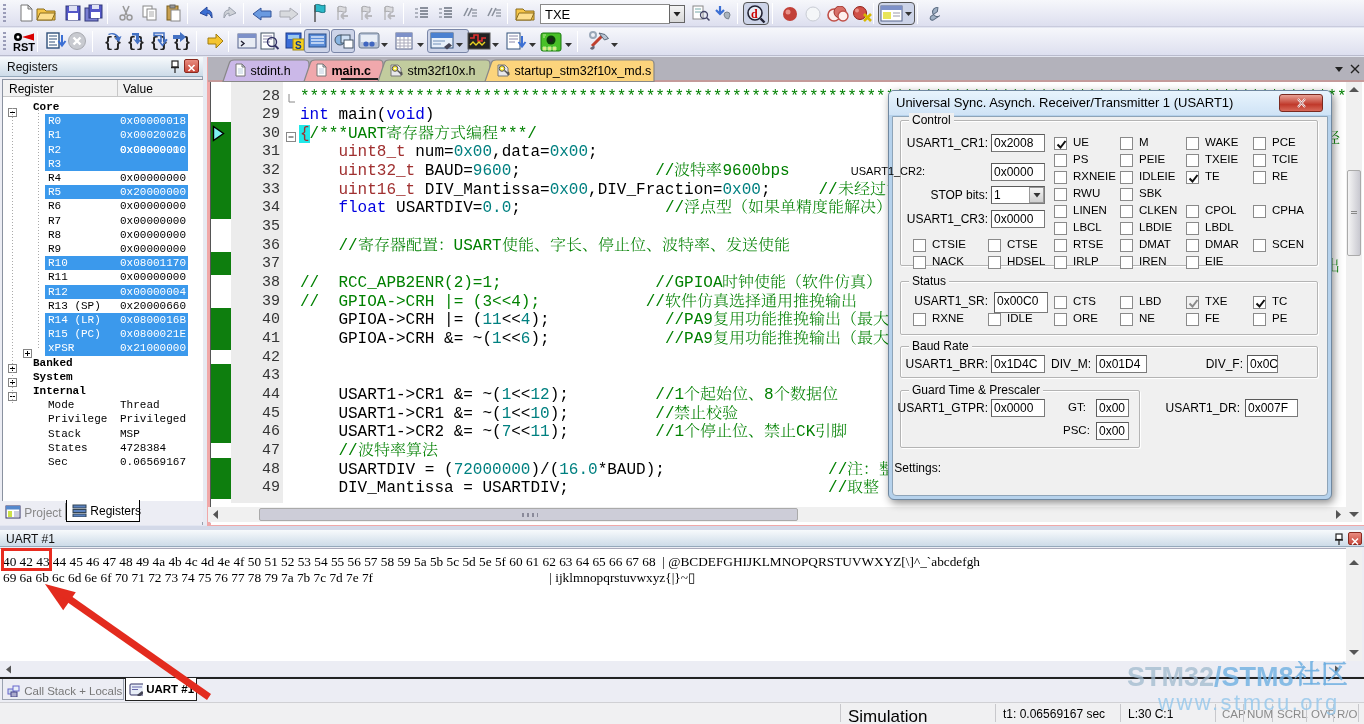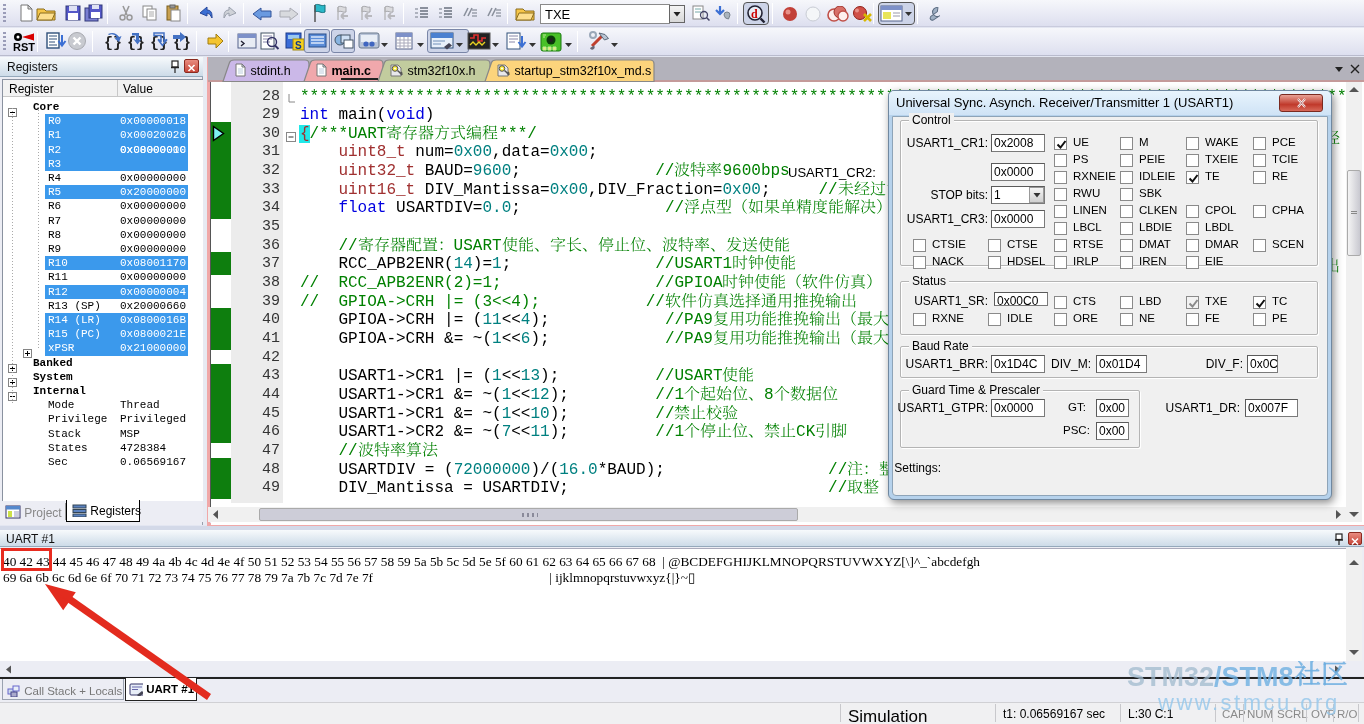--- a/index.html
+++ b/index.html
@@ -702,29 +702,20 @@
           <use href="#u3001"></use>
         </svg><svg class="cj" style="width:16px;height:16px;vertical-align:-3px" viewBox="0 0 1000 1000">
           <use href="#u53D1"></use>
         </svg><svg class="cj" style="width:16px;height:16px;vertical-align:-3px" viewBox="0 0 1000 1000">
           <use href="#u9001"></use>
         </svg><svg class="cj" style="width:16px;height:16px;vertical-align:-3px" viewBox="0 0 1000 1000">
           <use href="#u4F7F"></use>
         </svg><svg class="cj" style="width:16px;height:16px;vertical-align:-3px" viewBox="0 0 1000 1000">
           <use href="#u80FD"></use>
         </svg></span></div>
-<div class="codeline" style="left:300px;top:255.3px"><span class="p">    RCC_APB2ENR(</span><span class="n">14</span><span class="p">)=</span><span class="n">1</span><span class="p">;               </span><span class="c">//USART1<svg class="cj" style="width:16px;height:16px;vertical-align:-3px" viewBox="0 0 1000 1000">
-          <use href="#u65F6"></use>
-        </svg><svg class="cj" style="width:16px;height:16px;vertical-align:-3px" viewBox="0 0 1000 1000">
-          <use href="#u949F"></use>
-        </svg><svg class="cj" style="width:16px;height:16px;vertical-align:-3px" viewBox="0 0 1000 1000">
-          <use href="#u4F7F"></use>
-        </svg><svg class="cj" style="width:16px;height:16px;vertical-align:-3px" viewBox="0 0 1000 1000">
-          <use href="#u80FD"></use>
-        </svg></span></div>
 <div class="codeline" style="left:300px;top:274.0px"><span class="c">//  RCC_APB2ENR(2)=1;                </span><span class="c">//GPIOA<svg class="cj" style="width:16px;height:16px;vertical-align:-3px" viewBox="0 0 1000 1000">
           <use href="#u65F6"></use>
         </svg><svg class="cj" style="width:16px;height:16px;vertical-align:-3px" viewBox="0 0 1000 1000">
           <use href="#u949F"></use>
         </svg><svg class="cj" style="width:16px;height:16px;vertical-align:-3px" viewBox="0 0 1000 1000">
           <use href="#u4F7F"></use>
         </svg><svg class="cj" style="width:16px;height:16px;vertical-align:-3px" viewBox="0 0 1000 1000">
           <use href="#u80FD"></use>
         </svg><svg class="cj" style="width:16px;height:16px;vertical-align:-3px" viewBox="0 0 1000 1000">
           <use href="#uFF08"></use>
@@ -806,25 +797,20 @@
         </svg><svg class="cj" style="width:16px;height:16px;vertical-align:-3px" viewBox="0 0 1000 1000">
           <use href="#u51FA"></use>
         </svg><svg class="cj" style="width:16px;height:16px;vertical-align:-3px" viewBox="0 0 1000 1000">
           <use href="#uFF08"></use>
         </svg><svg class="cj" style="width:16px;height:16px;vertical-align:-3px" viewBox="0 0 1000 1000">
           <use href="#u6700"></use>
         </svg><svg class="cj" style="width:16px;height:16px;vertical-align:-3px" viewBox="0 0 1000 1000">
           <use href="#u5927"></use>
         </svg>50MHz<svg class="cj" style="width:16px;height:16px;vertical-align:-3px" viewBox="0 0 1000 1000">
           <use href="#uFF09"></use>
-        </svg></span></div>
-<div class="codeline" style="left:300px;top:367.2px"><span class="p">    USART1-&gt;CR1 |= (</span><span class="n">1</span><span class="p">&lt;&lt;</span><span class="n">13</span><span class="p">);          </span><span class="c">//USART<svg class="cj" style="width:16px;height:16px;vertical-align:-3px" viewBox="0 0 1000 1000">
-          <use href="#u4F7F"></use>
-        </svg><svg class="cj" style="width:16px;height:16px;vertical-align:-3px" viewBox="0 0 1000 1000">
-          <use href="#u80FD"></use>
         </svg></span></div>
 <div class="codeline" style="left:300px;top:385.9px"><span class="p">    USART1-&gt;CR1 &amp;= ~(</span><span class="n">1</span><span class="p">&lt;&lt;</span><span class="n">12</span><span class="p">);         </span><span class="c">//1<svg class="cj" style="width:16px;height:16px;vertical-align:-3px" viewBox="0 0 1000 1000">
           <use href="#u4E2A"></use>
         </svg><svg class="cj" style="width:16px;height:16px;vertical-align:-3px" viewBox="0 0 1000 1000">
           <use href="#u8D77"></use>
         </svg><svg class="cj" style="width:16px;height:16px;vertical-align:-3px" viewBox="0 0 1000 1000">
           <use href="#u59CB"></use>
         </svg><svg class="cj" style="width:16px;height:16px;vertical-align:-3px" viewBox="0 0 1000 1000">
           <use href="#u4F4D"></use>
         </svg><svg class="cj" style="width:16px;height:16px;vertical-align:-3px" viewBox="0 0 1000 1000">
@@ -922,21 +908,21 @@
 <div class="abs" style="left:1279px;top:94px;width:44px;height:18px;background:linear-gradient(#e8a296,#c0392b 60%,#d8695a);border:1px solid #7a2a20;border-radius:3px"><svg width="42" height="16">
         <path d="M18 4l7 8M25 4l-7 8" stroke="#fff" stroke-width="2"></path>
         <path d="M18 4l7 8M25 4l-7 8" stroke="#822" stroke-width="0.6"></path>
       </svg></div>
 <div class="abs" style="left:892px;top:116px;width:436px;height:380px;background:#f0f0f0;border:1px solid #8ea4b8;border-radius:0 0 4px 4px"></div>
 <div class="gb" style="left:900px;top:120px;width:418px;height:146px">
       <span>Control</span>
     </div>
 <div class="lbl" style="left:788px;top:136px;width:200px;text-align:right;font-size:12px">USART1_CR1:</div>
 <div class="abs edit" style="left:991px;top:134px;width:54px;height:18px">0x2008</div>
-<div class="lbl" style="left:788px;top:165px;width:200px;text-align:left;font-size:13px">USART1_CR2:</div>
+<div class="lbl" style="left:788px;top:165px;width:200px;text-align:center;font-size:11px">USART1_CR2:</div>
 <div class="abs edit" style="left:991px;top:163px;width:54px;height:18px">0x0000</div>
 <div class="lbl" style="left:788px;top:188px;width:200px;text-align:right;font-size:12px">STOP bits:</div>
 <div class="abs edit" style="left:991px;top:186px;width:54px;height:18px">1</div>
 <div class="abs" style="left:1029px;top:187px;width:15px;height:16px;background:linear-gradient(#f4f4f4,#d0d0d0);border:1px solid #999"><svg width="14" height="14">
         <path d="M3.5 5l3.5 4.5L10.5 5z" fill="#333"></path>
       </svg></div>
 <div class="lbl" style="left:788px;top:212px;width:200px;text-align:right;font-size:12px">USART1_CR3:</div>
 <div class="abs edit" style="left:991px;top:210px;width:54px;height:18px">0x0000</div>
 <div class="cb" style="left:1054px;top:137px;background:#fff">
       <svg width="13" height="13">
@@ -1007,21 +993,21 @@
 <div class="cb" style="left:1054px;top:256px;background:#fff"></div>
 <div class="lbl" style="left:1073px;top:255px">IRLP</div>
 <div class="cb" style="left:1120px;top:256px;background:#fff"></div>
 <div class="lbl" style="left:1139px;top:255px">IREN</div>
 <div class="cb" style="left:1186px;top:256px;background:#fff"></div>
 <div class="lbl" style="left:1205px;top:255px">EIE</div>
 <div class="gb" style="left:900px;top:281px;width:418px;height:54px">
       <span>Status</span>
     </div>
 <div class="lbl" style="left:788px;top:294px;width:200px;text-align:right;font-size:12px">USART1_SR:</div>
-<div class="abs edit" style="left:994px;top:292px;width:54px;height:14px">0x00C0</div>
+<div class="abs edit" style="left:994px;top:292px;width:54px;height:21px">0x00C0</div>
 <div class="cb" style="left:1054px;top:296px;background:#fff"></div>
 <div class="lbl" style="left:1073px;top:295px">CTS</div>
 <div class="cb" style="left:1120px;top:296px;background:#fff"></div>
 <div class="lbl" style="left:1139px;top:295px">LBD</div>
 <div class="cb" style="left:1186px;top:296px;background:#f2f2f2">
       <svg width="13" height="13">
         <path d="M2.5 6.5l3 3 5-6.5" stroke="#8a8a8a" stroke-width="2" fill="none"></path>
       </svg>
     </div>
 <div class="lbl" style="left:1205px;top:295px">TXE</div>

